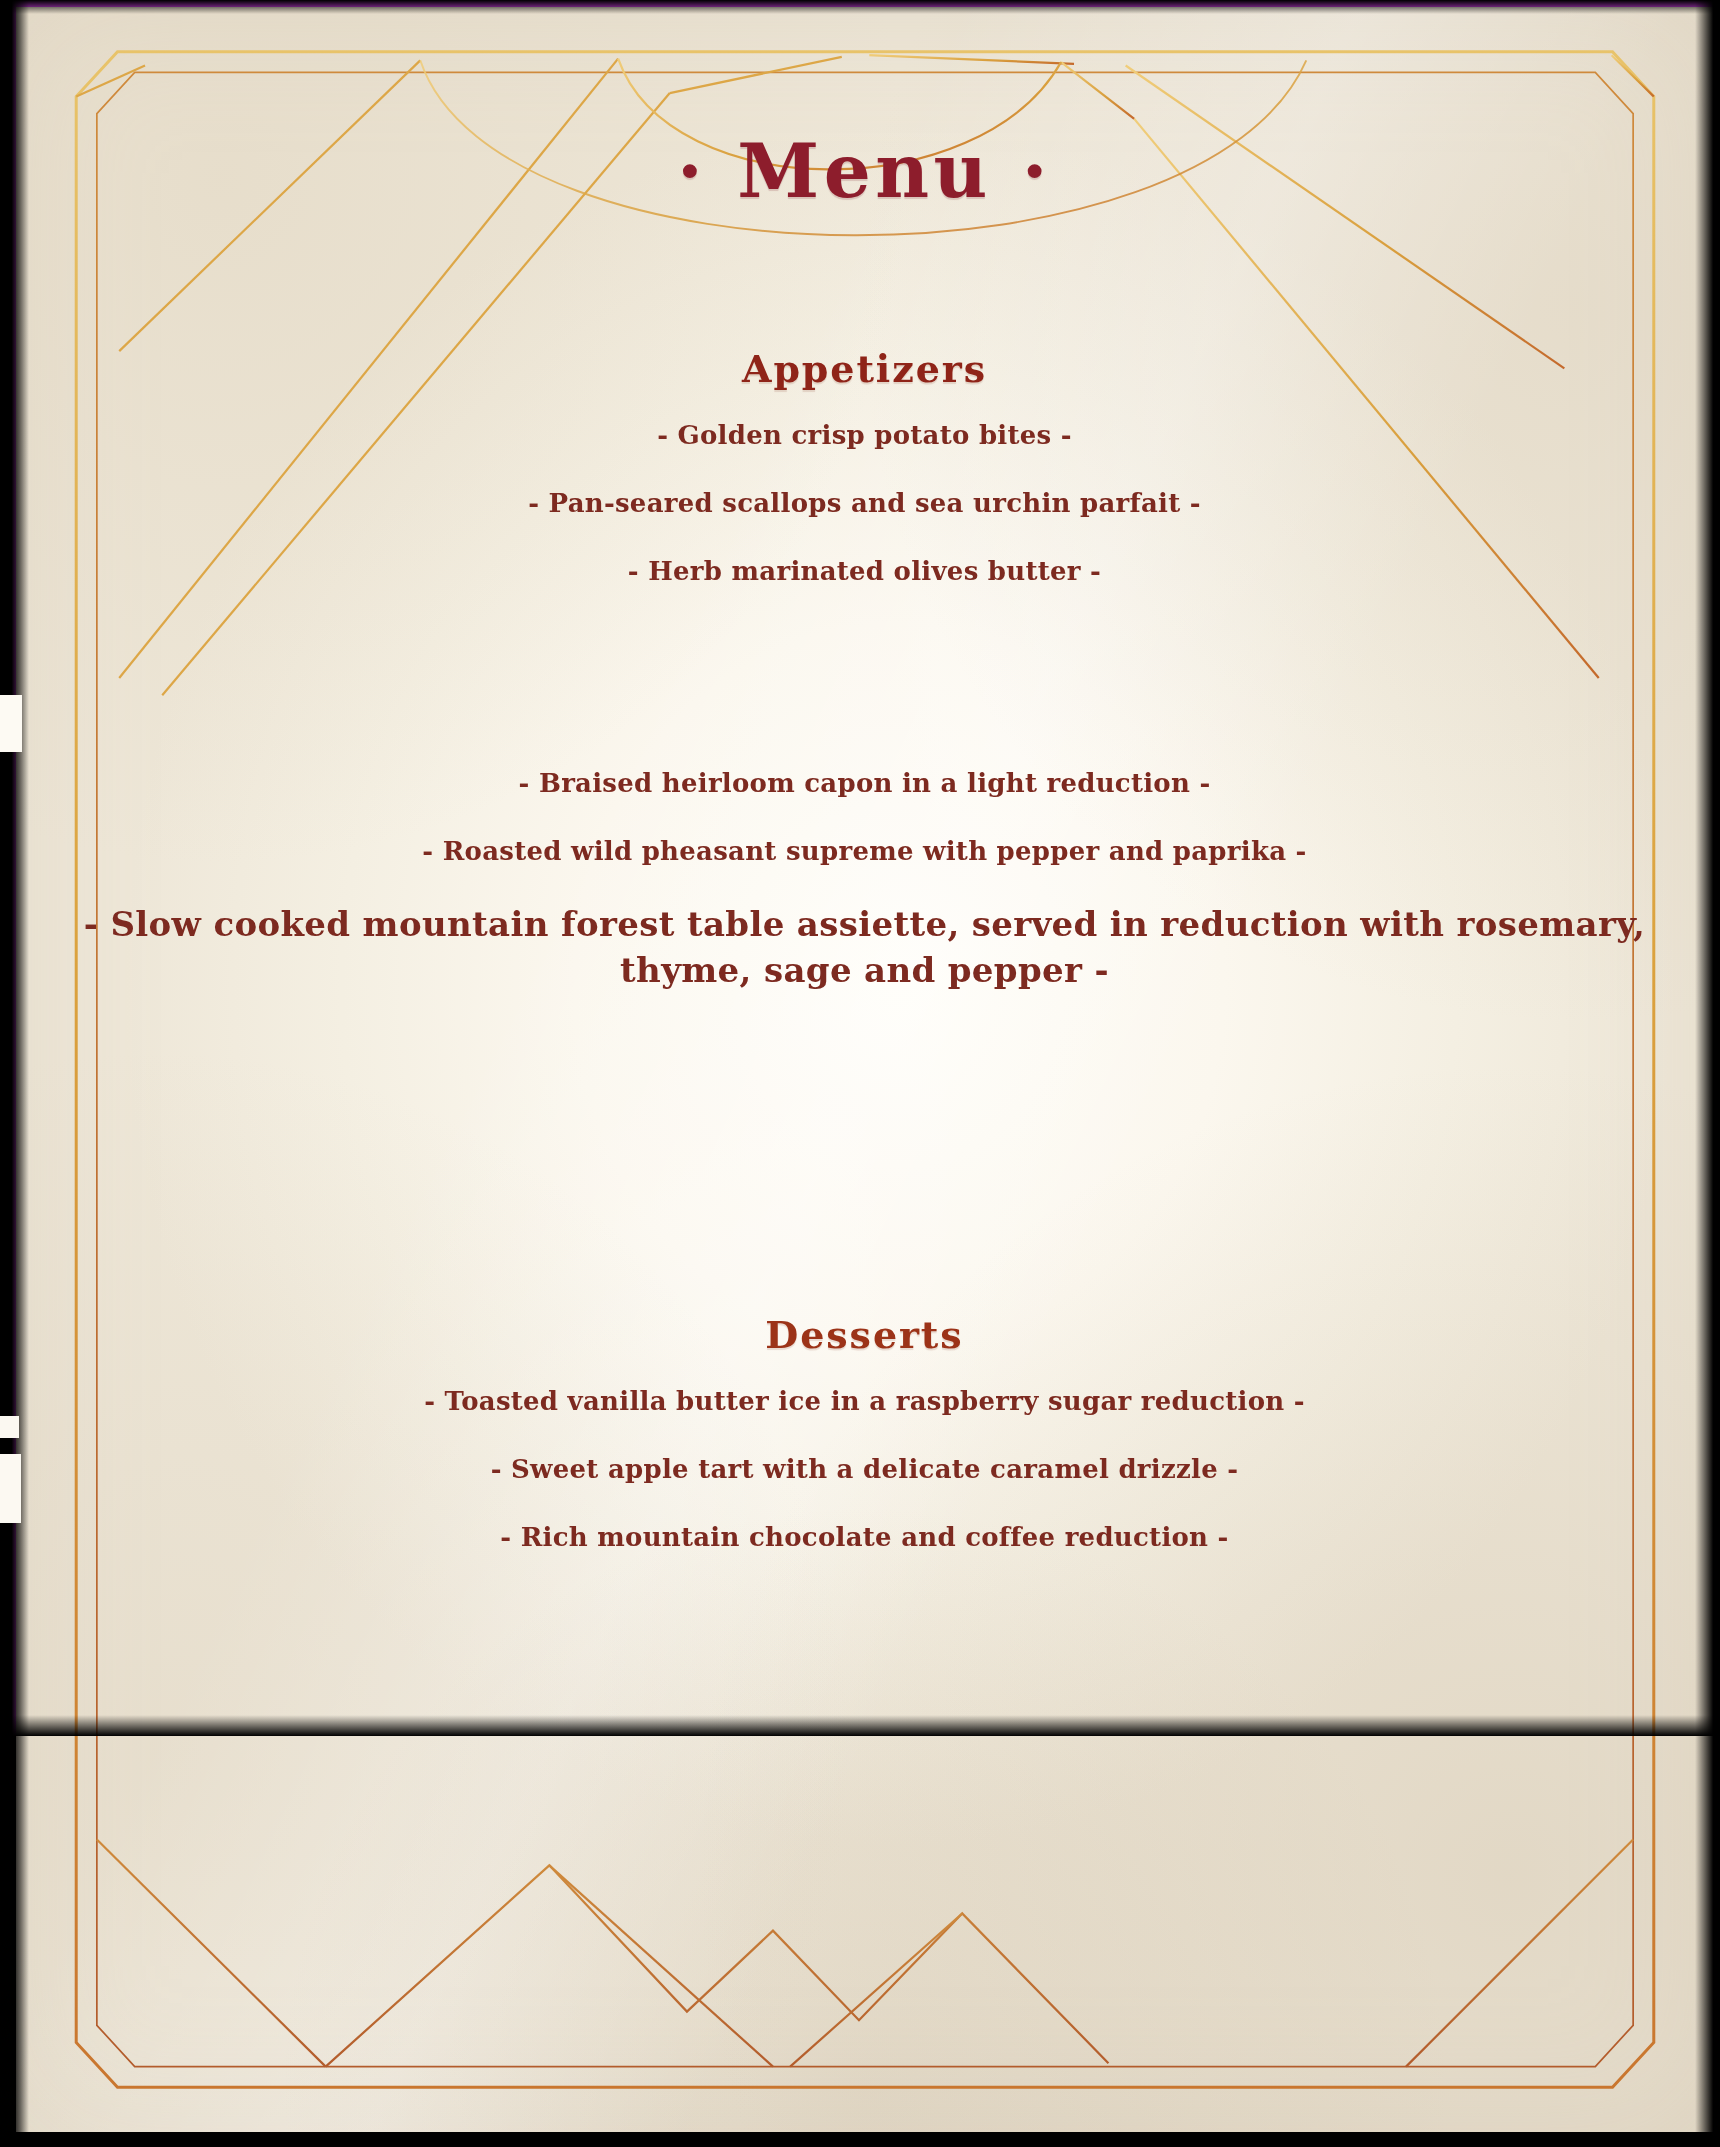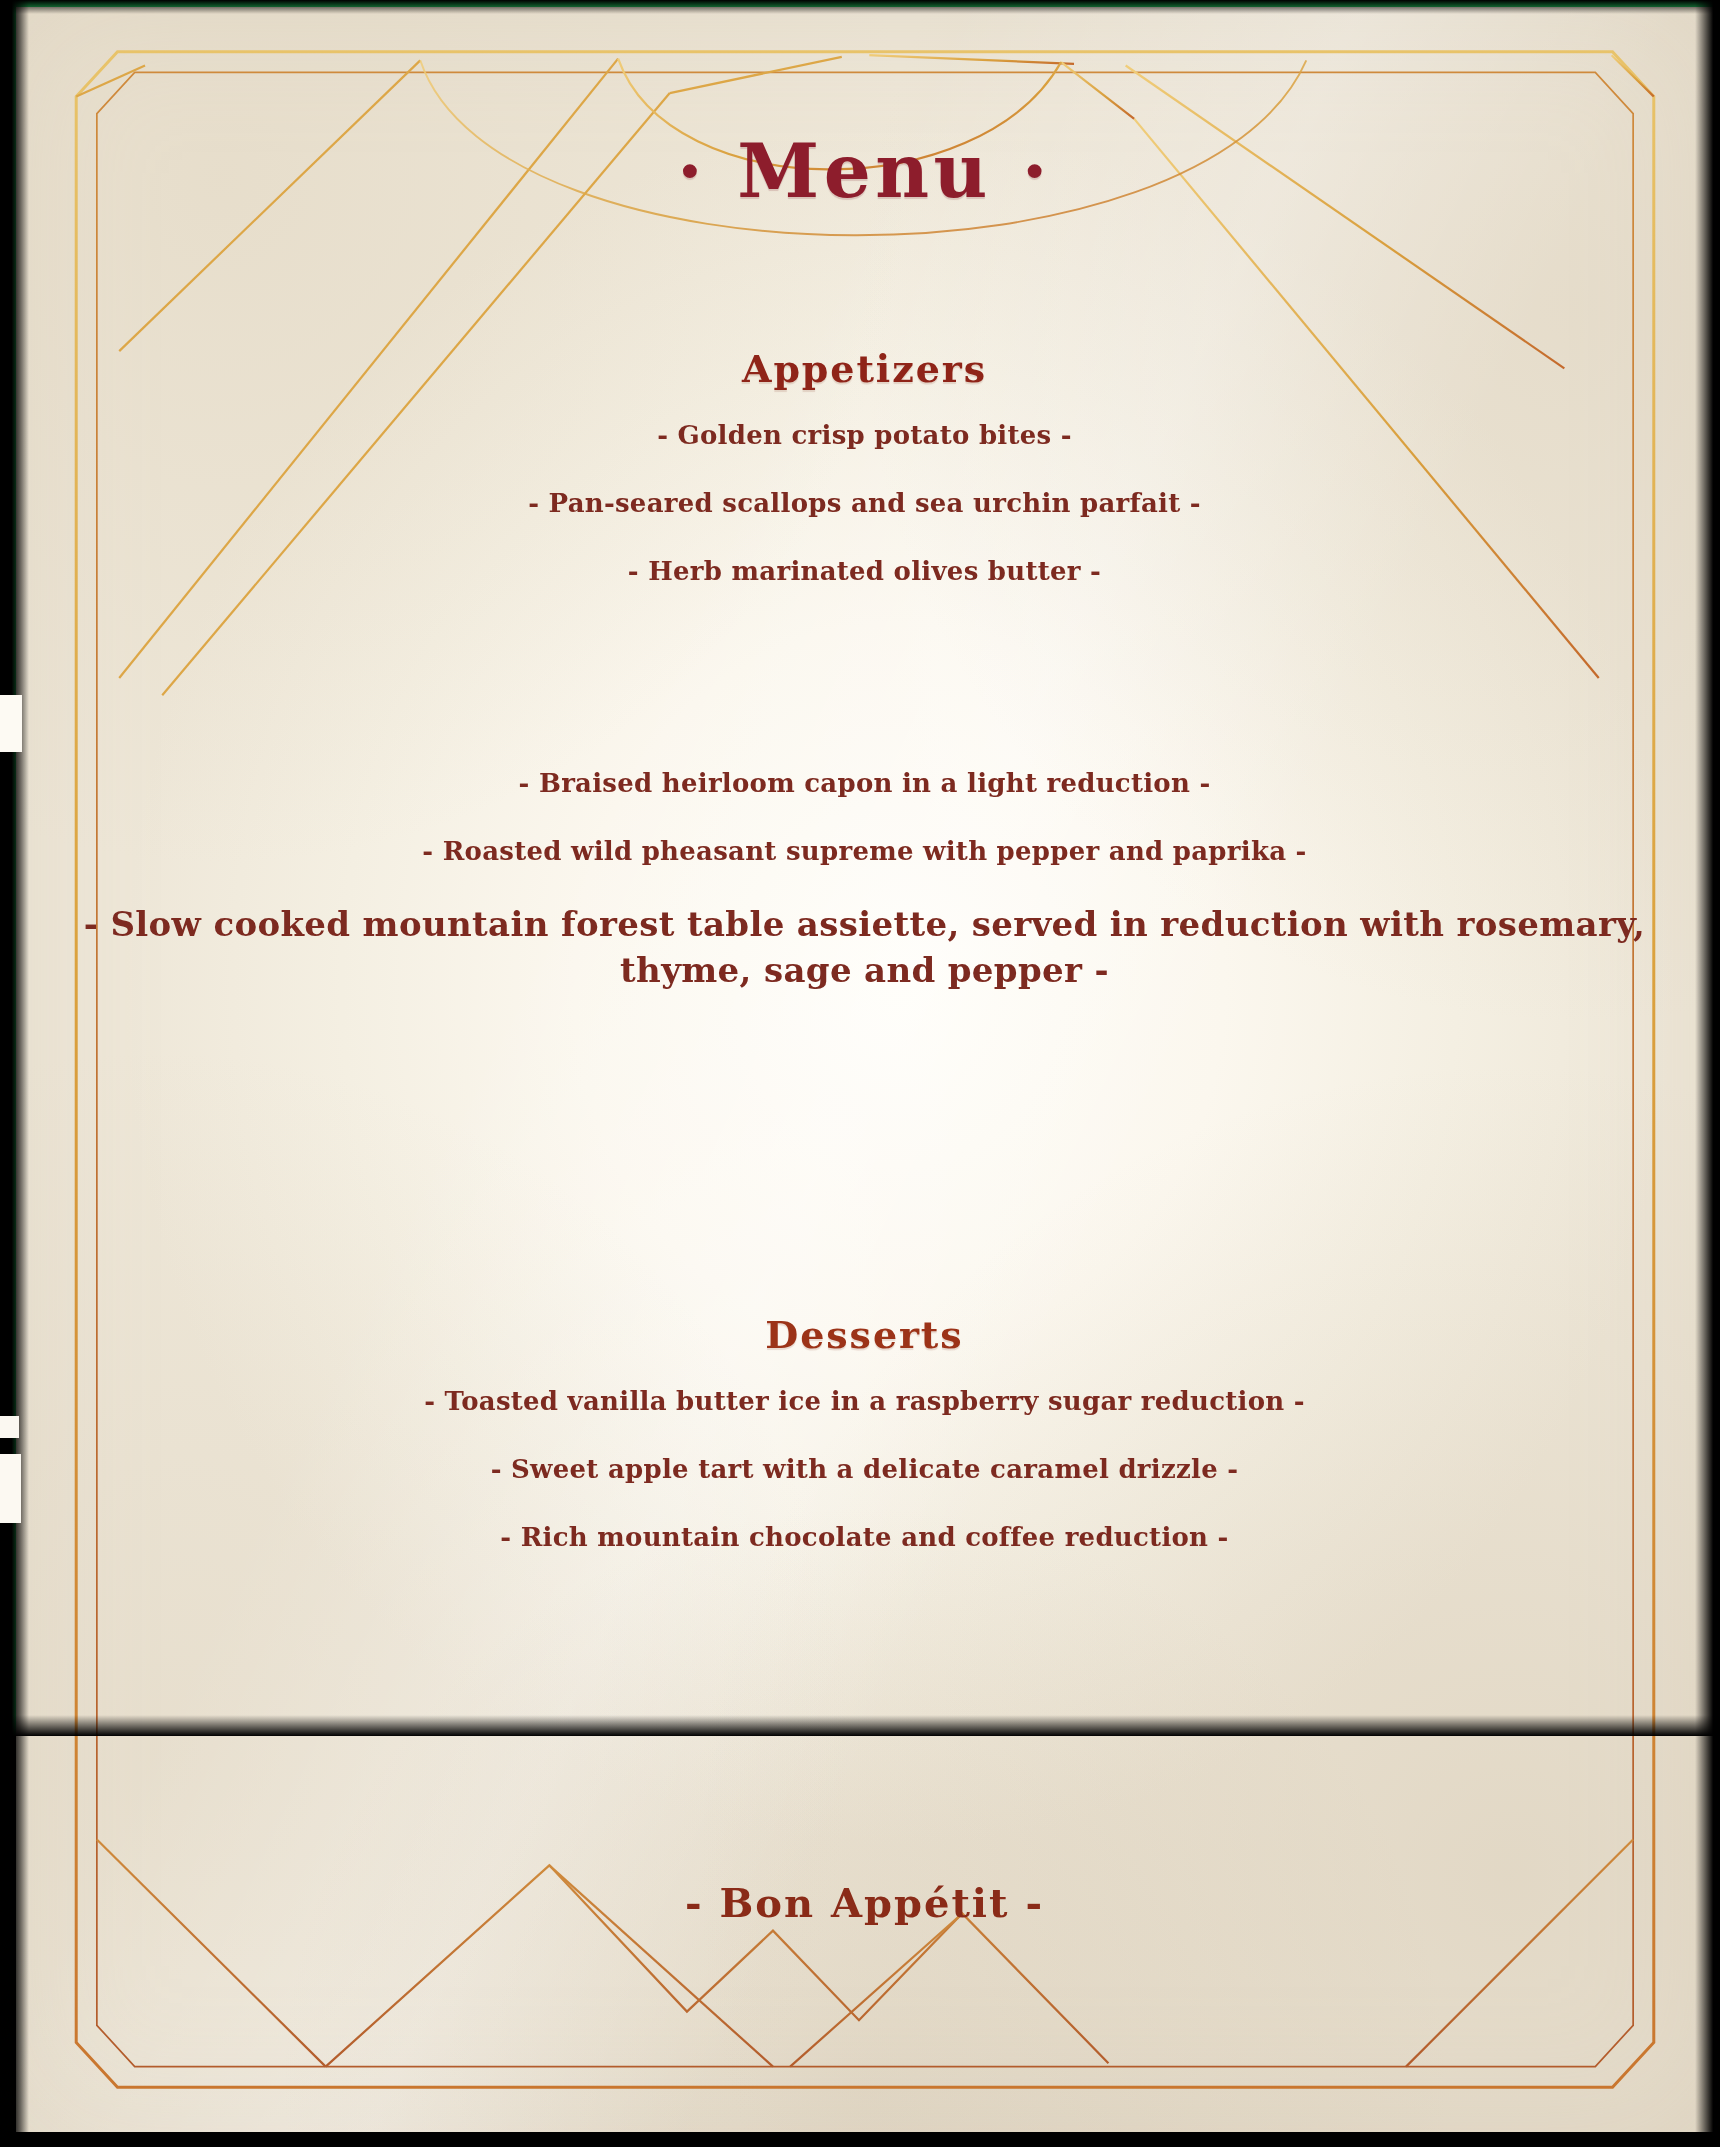--- a/index.html
+++ b/index.html
@@ -13,21 +13,21 @@
     overflow: hidden;
     font-family: "DejaVu Serif", serif;
   }
 
   
   .page {
     position: absolute;
     left: 0; top: 0;
     width: 1721px;
     height: 1736px;
-    background: #22c55e;
+    background: #d946ef;
   }
 
   .paper {
     position: absolute;
     left: 15.5px;
     top: 6.9px;
     width: 1698px;
     height: 2125px;
     background:
       radial-gradient(ellipse 774px 860px at 52% 46%, #fffdf8 0%, #fbf7ee 42%, #f4efe2 72%, #eee7d8 100%);
@@ -255,21 +255,20 @@
         <p class="item wide">- Slow cooked mountain forest table assiette, served in reduction with rosemary, thyme, sage and pepper -</p>
       </section>
 
       <section class="section" id="sec-desserts">
         <h2 class="section-heading">Desserts</h2>
         <p class="item">- Toasted vanilla butter ice in a raspberry sugar reduction -</p>
         <p class="item">- Sweet apple tart with a delicate caramel drizzle -</p>
         <p class="item">- Rich mountain chocolate and coffee reduction -</p>
       </section>
 
-      <div class="bon goth">- Bon Appétit -</div>
     </div>
   </div>
 
   <div class="scan-edge-l"></div>
   <div class="scan-edge-r"></div>
   <div class="scan-edge-t"></div>
   <div class="scan-edge-b"></div>
   <div class="scan-nick-1"></div>
   <div class="scan-nick-2"></div>
   <div class="scan-nick-3"></div>

